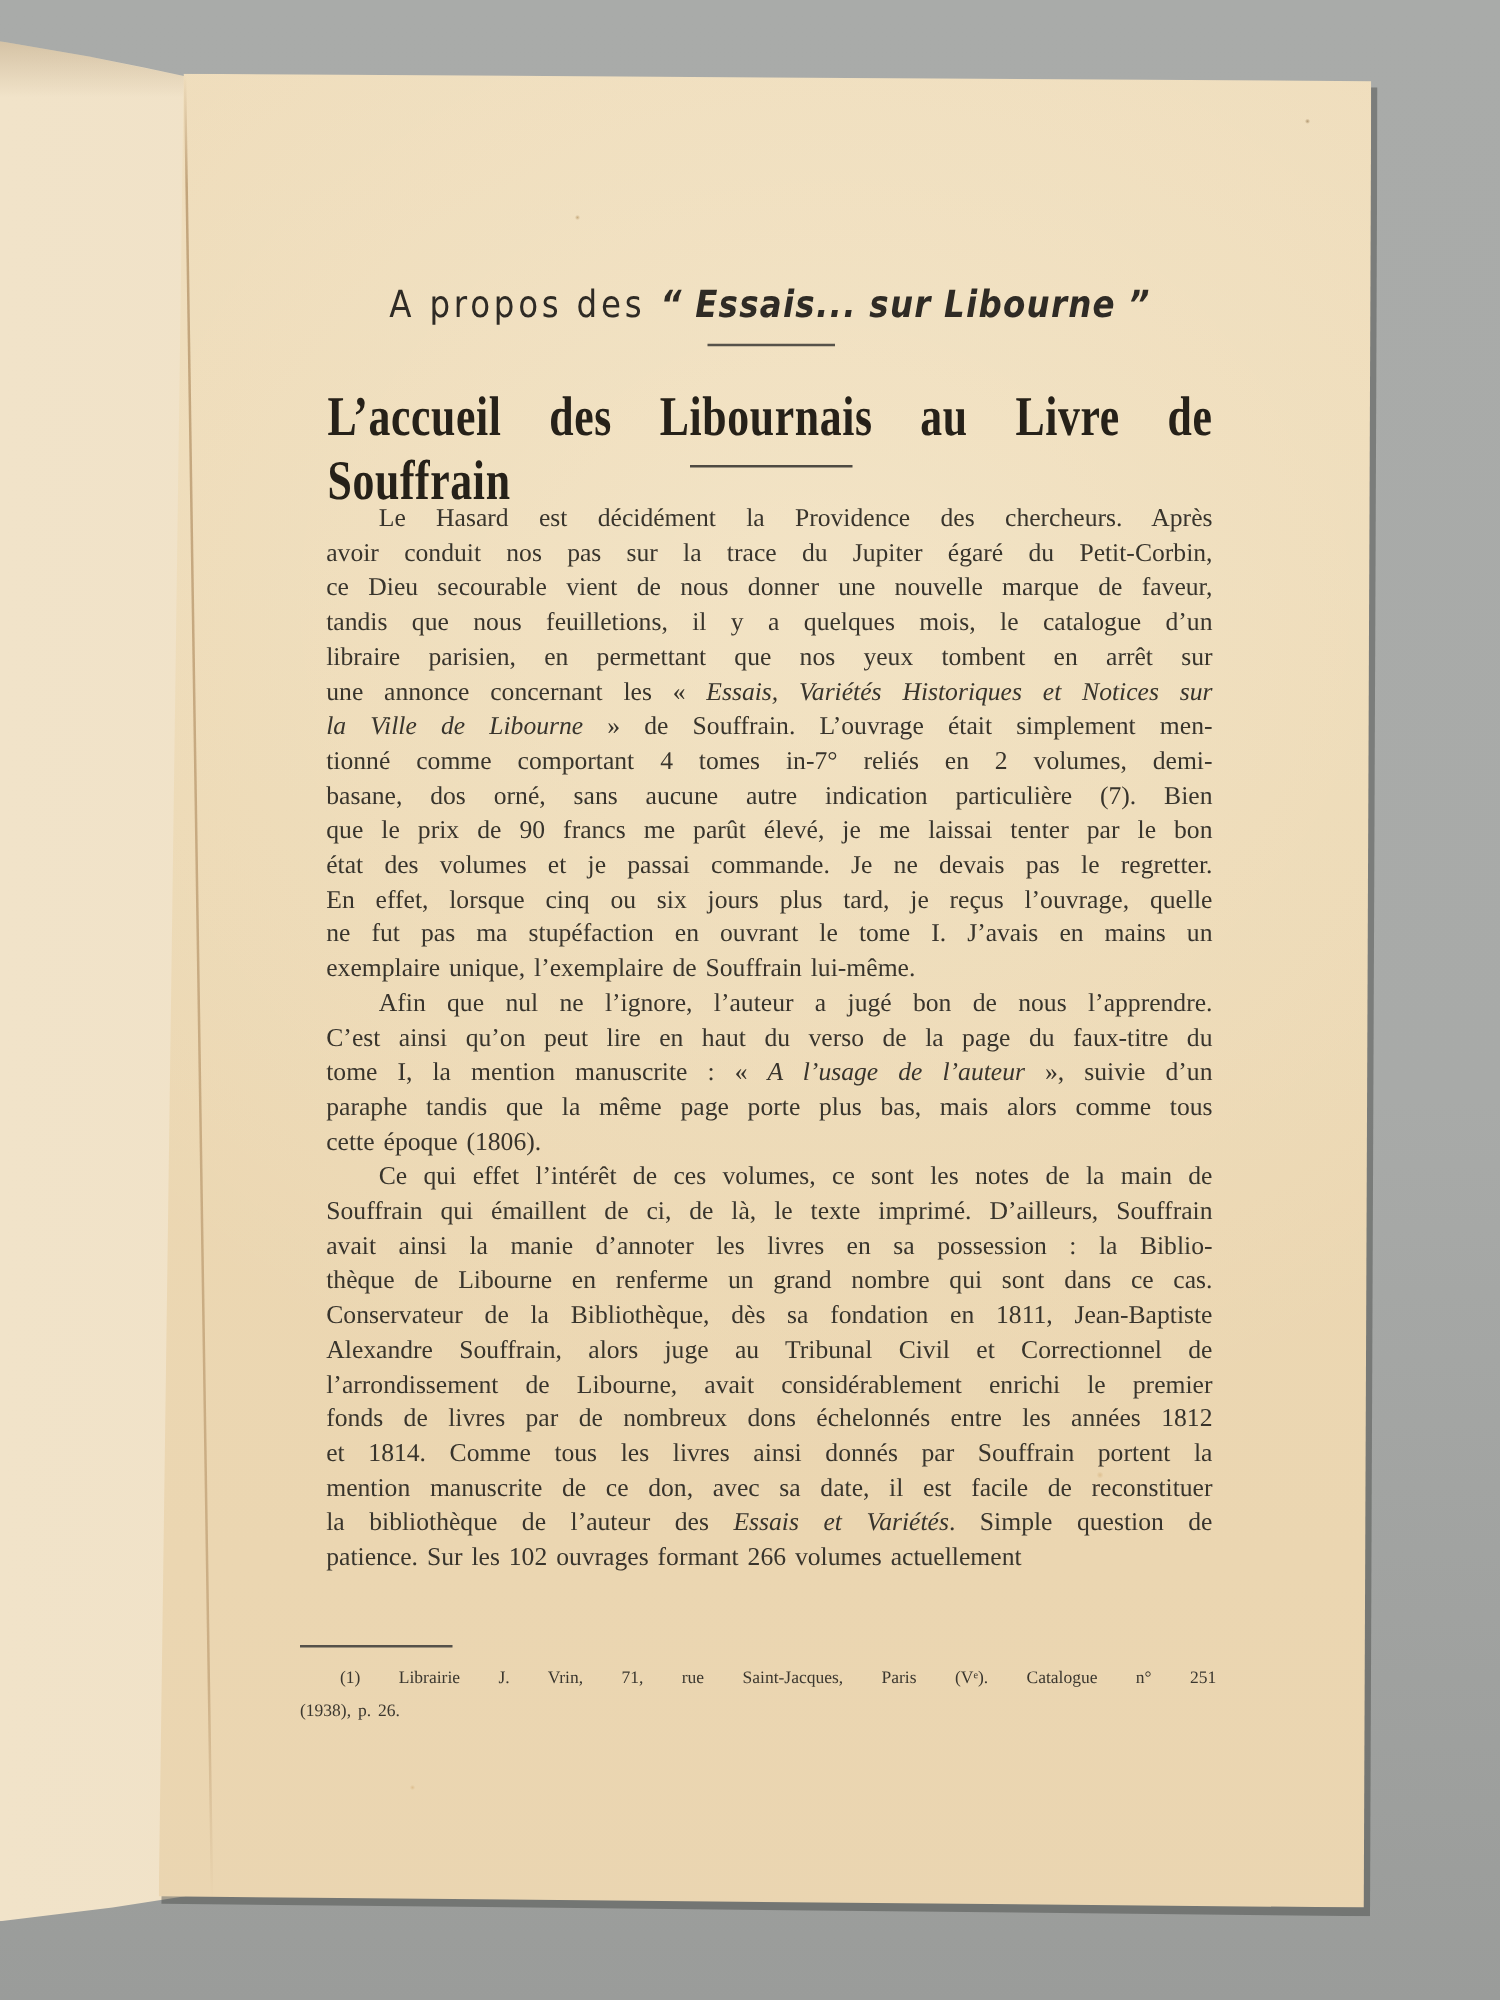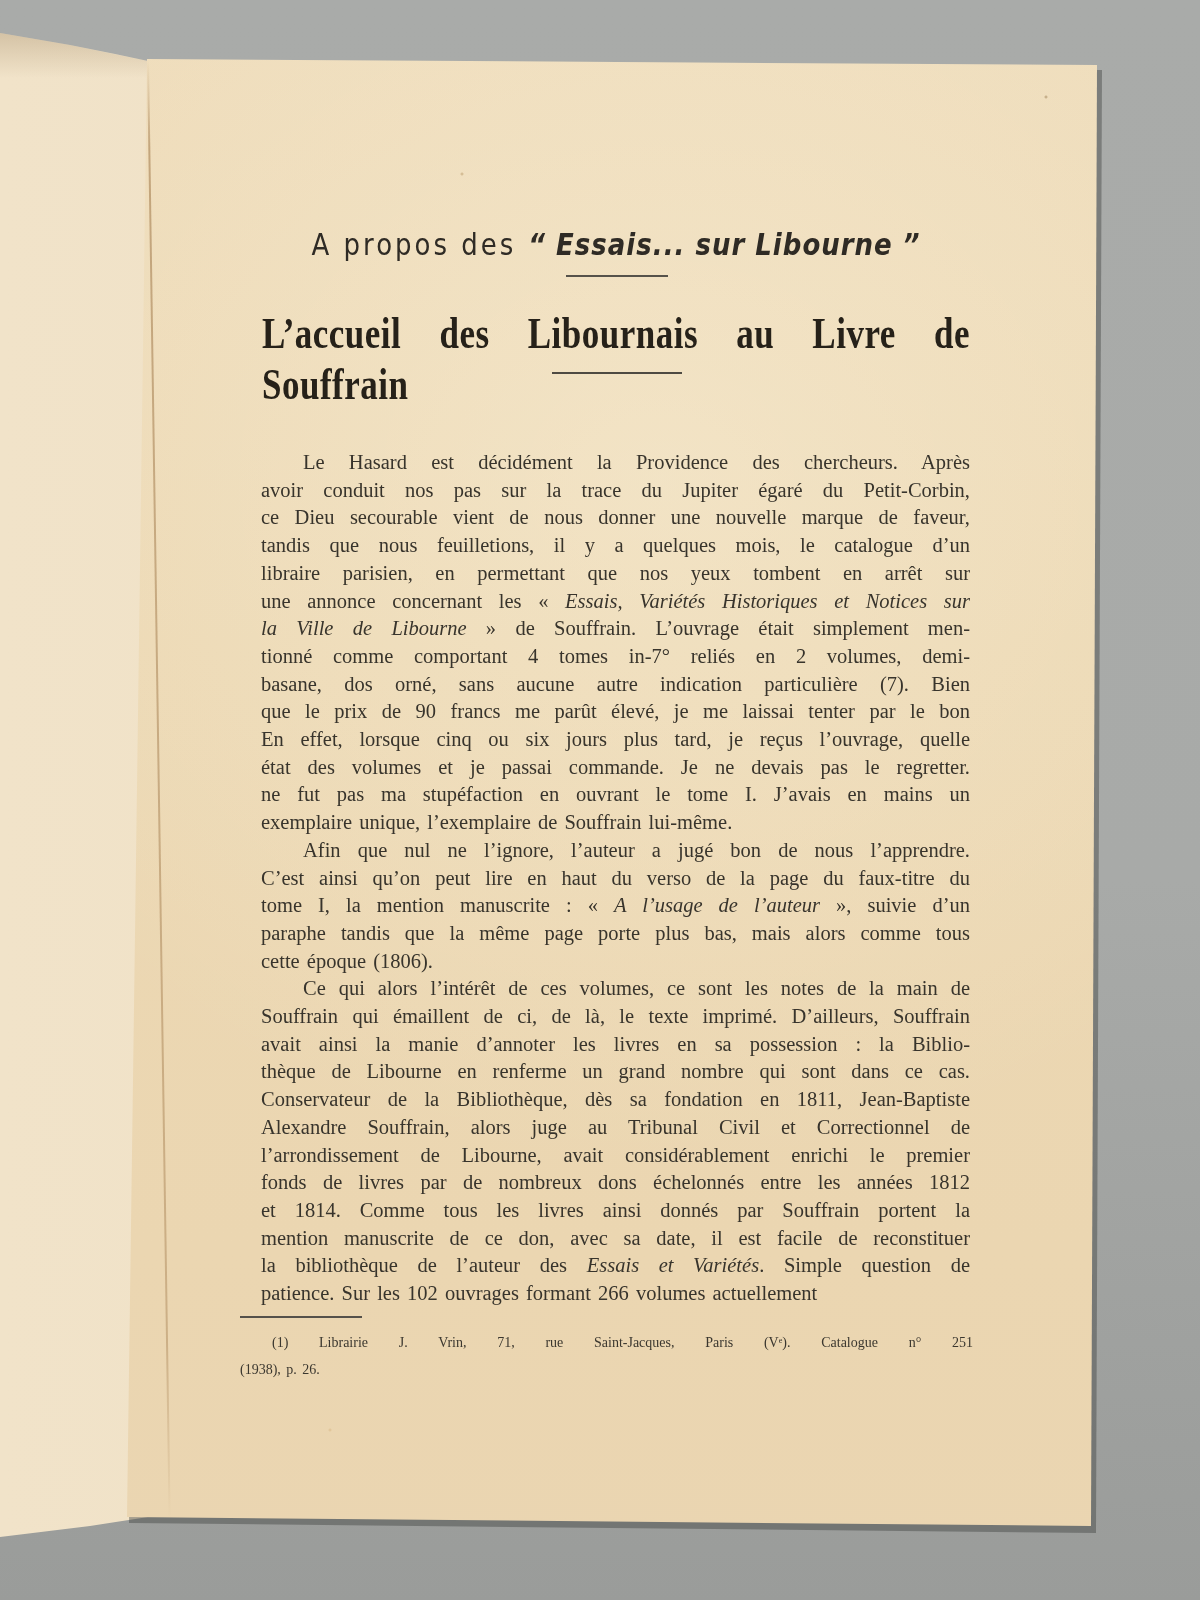--- a/index.html
+++ b/index.html
@@ -36,21 +36,21 @@
       linear-gradient(90deg,rgba(125,88,42,.16) 0px,rgba(125,88,42,.06) 40px,rgba(125,88,42,0) 90px),
       linear-gradient(90deg,rgba(125,88,42,0) calc(100% - 26px),rgba(170,130,70,.14) 100%),
       linear-gradient(180deg,#efddbc 0%,#ecd8b3 40%,#ebd6b1 78%,#ead5b1 100%);
   }
   .gutter-crease{
     position:absolute;left:147px;top:60px;width:2px;height:1460px;
     transform:rotate(-0.85deg);transform-origin:top center;
     background:linear-gradient(180deg,rgba(130,90,40,0) 0%,rgba(140,95,45,.45) 6%,rgba(140,95,45,.32) 88%,rgba(140,95,45,0) 100%);
   }
   
-  .ink{color:#38342c;margin-top:47px;}
+  .ink{color:#38342c;}
   .kicker{
     position:absolute;left:262px;top:226px;width:708px;
     text-align:center;white-space:nowrap;
     font-family:"DejaVu Sans",sans-serif;font-size:26px;line-height:32px;
     color:#2f2b25;transform:scaleY(1.15);transform-origin:center top;
   }
   .kicker .prefix{letter-spacing:3px;font-weight:500;}
   .kicker .quoted{font-weight:bold;font-style:italic;letter-spacing:1px;margin-left:12px;}
   .kicker-rule{
     position:absolute;left:566px;top:275px;width:102px;height:2px;background:#56524a;
@@ -101,34 +101,34 @@
         <div class="line first"><span>Le Hasard est décidément la Providence des chercheurs. Après</span></div>
         <div class="line"><span>avoir conduit nos pas sur la trace du Jupiter égaré du Petit-Corbin,</span></div>
         <div class="line"><span>ce Dieu secourable vient de nous donner une nouvelle marque de faveur,</span></div>
         <div class="line"><span>tandis que nous feuilletions, il y a quelques mois, le catalogue d’un</span></div>
         <div class="line"><span>libraire parisien, en permettant que nos yeux tombent en arrêt sur</span></div>
         <div class="line"><span>une annonce concernant les « </span><i>Essais, Variétés Historiques et Notices sur</i><span></span></div>
         <div class="line"><span></span><i>la Ville de Libourne</i><span> » de Souffrain. L’ouvrage était simplement men-</span></div>
         <div class="line"><span>tionné comme comportant 4 tomes in-7° reliés en 2 volumes, demi-</span></div>
         <div class="line"><span>basane, dos orné, sans aucune autre indication particulière (7). Bien</span></div>
         <div class="line"><span>que le prix de 90 francs me parût élevé, je me laissai tenter par le bon</span></div>
+        <div class="line"><span>état des volumes et je passai commande. Je ne devais pas le regretter.</span></div>
         <div class="line"><span>En effet, lorsque cinq ou six jours plus tard, je reçus l’ouvrage, quelle</span></div>
-        <div class="line"><span>état des volumes et je passai commande. Je ne devais pas le regretter.</span></div>
         <div class="line"><span>ne fut pas ma stupéfaction en ouvrant le tome I. J’avais en mains un</span></div>
         <div class="line last"><span>exemplaire unique, l’exemplaire de Souffrain lui-même.</span></div>
       </div>
       <div>
         <div class="line first"><span>Afin que nul ne l’ignore, l’auteur a jugé bon de nous l’apprendre.</span></div>
         <div class="line"><span>C’est ainsi qu’on peut lire en haut du verso de la page du faux-titre du</span></div>
         <div class="line"><span>tome I, la mention manuscrite : « </span><i>A l’usage de l’auteur</i><span> », suivie d’un</span></div>
         <div class="line"><span>paraphe tandis que la même page porte plus bas, mais alors comme tous</span></div>
         <div class="line last"><span>cette époque (1806).</span></div>
       </div>
       <div>
-        <div class="line first"><span>Ce qui alors l’intérêt de ces volumes, ce sont les notes de la main de</span></div>
+        <div class="line first"><span>Ce qui effet l’intérêt de ces volumes, ce sont les notes de la main de</span></div>
         <div class="line"><span>Souffrain qui émaillent de ci, de là, le texte imprimé. D’ailleurs, Souffrain</span></div>
         <div class="line"><span>avait ainsi la manie d’annoter les livres en sa possession : la Biblio-</span></div>
         <div class="line"><span>thèque de Libourne en renferme un grand nombre qui sont dans ce cas.</span></div>
         <div class="line"><span>Conservateur de la Bibliothèque, dès sa fondation en 1811, Jean-Baptiste</span></div>
         <div class="line"><span>Alexandre Souffrain, alors juge au Tribunal Civil et Correctionnel de</span></div>
         <div class="line"><span>l’arrondissement de Libourne, avait considérablement enrichi le premier</span></div>
         <div class="line"><span>fonds de livres par de nombreux dons échelonnés entre les années 1812</span></div>
         <div class="line"><span>et 1814. Comme tous les livres ainsi donnés par Souffrain portent la</span></div>
         <div class="line"><span>mention manuscrite de ce don, avec sa date, il est facile de reconstituer</span></div>
         <div class="line"><span>la bibliothèque de l’auteur des </span><i>Essais et Variétés</i><span>. Simple question de</span></div>

